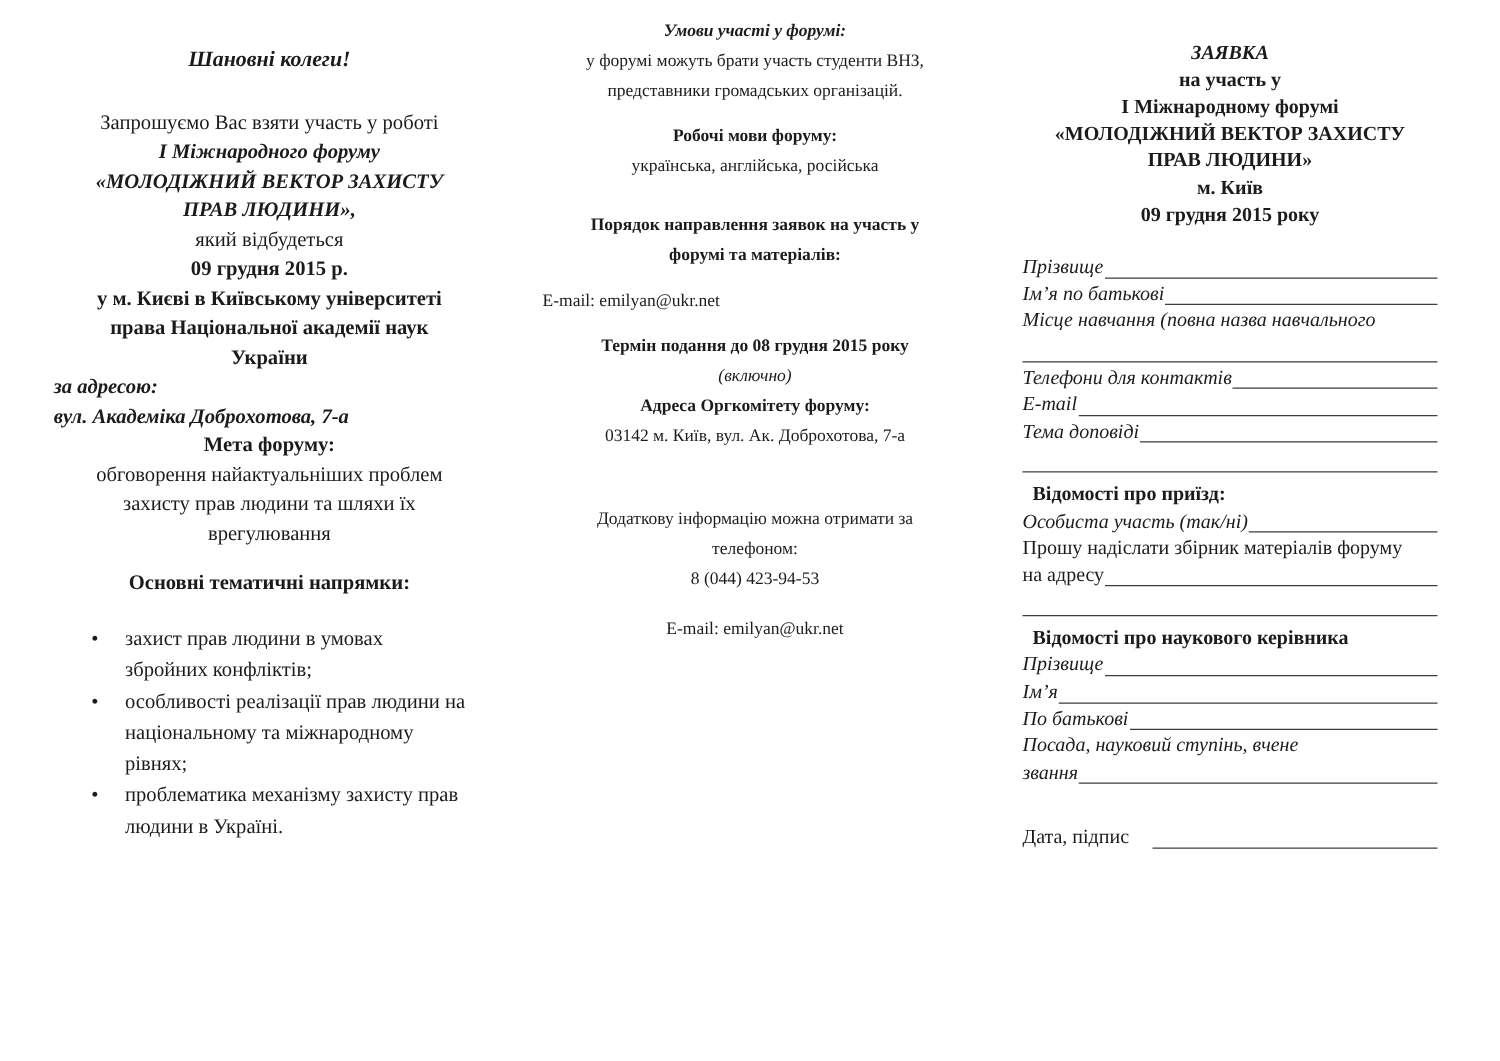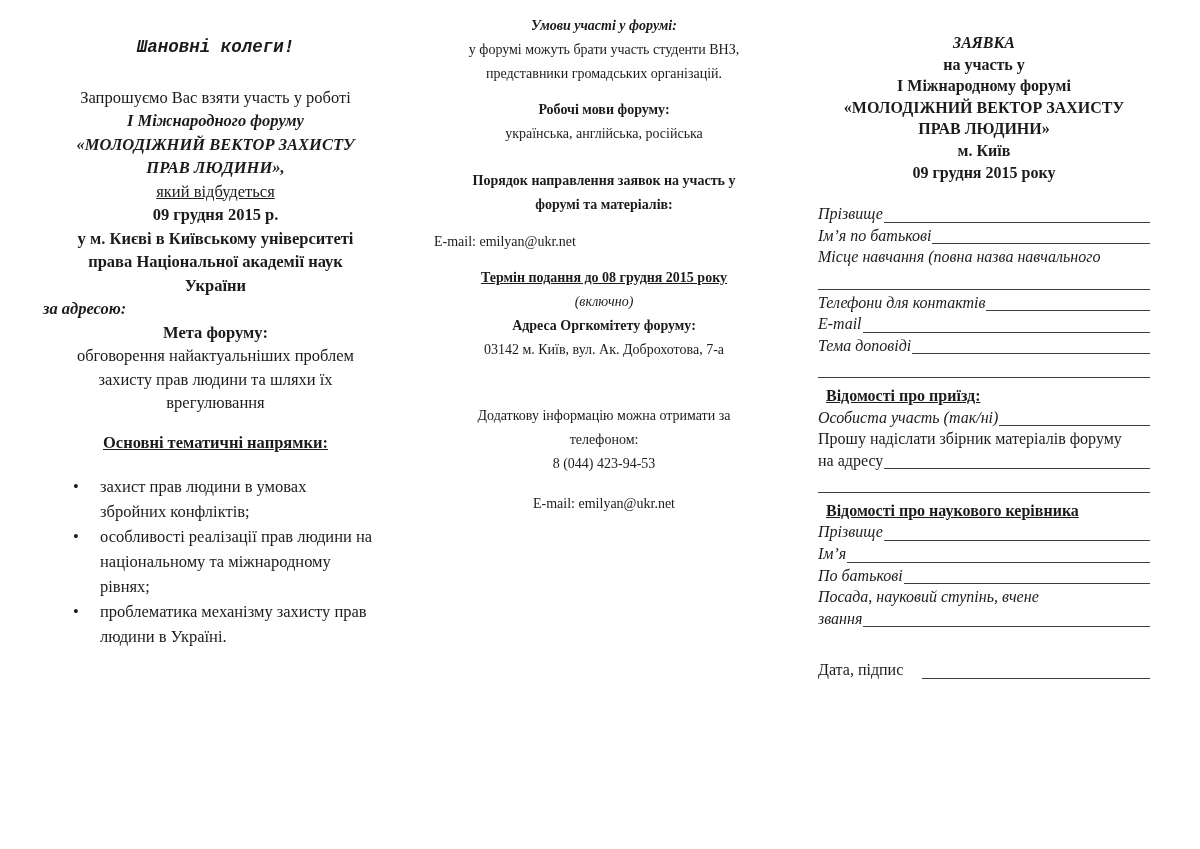--- a/index.html
+++ b/index.html
@@ -16,24 +16,24 @@
   }
   .col{ flex:0 0 400px; }
   .col-left { padding:36px 12px 0 43px; font-size:16.5px; line-height:23.5px; }
   .col-mid  { padding:14px 26px 0 34px; font-size:14px; line-height:24px; }
   .col-right{ padding:32px 50px 0 18px; font-size:16px;   line-height:21.6px; }
 
   .c{ text-align:center; }
   .j{ text-align:justify; }
   .b{ font-weight:bold; }
   .i{ font-style:italic; }
-  .u{ text-decoration:underline; }
+  .u{ }
   .pre{ white-space:pre-line; }
 
-  .greeting{ font-size:17.5px; margin-bottom:26px;font-family:Liberation Mono, monospace; }
+  .greeting{ font-size:17.5px; margin-bottom:26px; }
   .topics-head{ margin-top:16px; }
   .topics{ margin-top:20px; line-height:25px; }
   .topic{ display:flex; padding-left:30px; }
   .topic .dot{ flex:0 0 27px; }
   .topic .txt{ flex:1; }
 
   .mt13{ margin-top:13px; }
   .mt16{ margin-top:16px; }
   .mt21{ margin-top:12px; }
   .mt23{ margin-top:23px; }
@@ -58,20 +58,21 @@
     <p class="c">Запрошуємо Вас взяти участь у роботі</p>
     <p class="c b i">І Міжнародного форуму</p>
     <p class="c b i pre">«МОЛОДІЖНИЙ ВЕКТОР ЗАХИСТУ
 ПРАВ ЛЮДИНИ»,</p>
     <p class="c u">який відбудеться</p>
     <p class="c b">09 грудня 2015 р.</p>
     <p class="c b pre">у м. Києві в Київському університеті
 права Національної академії наук
 України</p>
     <p class="b i">за адресою:</p>
+    <p class="b i">вул. Академіка Доброхотова, 7-а</p>
     <p class="c b">Мета форуму:</p>
     <p class="c pre">обговорення найактуальніших проблем
 захисту прав людини та шляхи їх
 врегулювання</p>
     <p class="c b u topics-head">Основні тематичні напрямки:</p>
     <div class="topics">
       <div class="topic">
         <span class="dot">•</span>
         <span class="txt pre">захист прав людини в умовах
 збройних конфліктів;</span>

